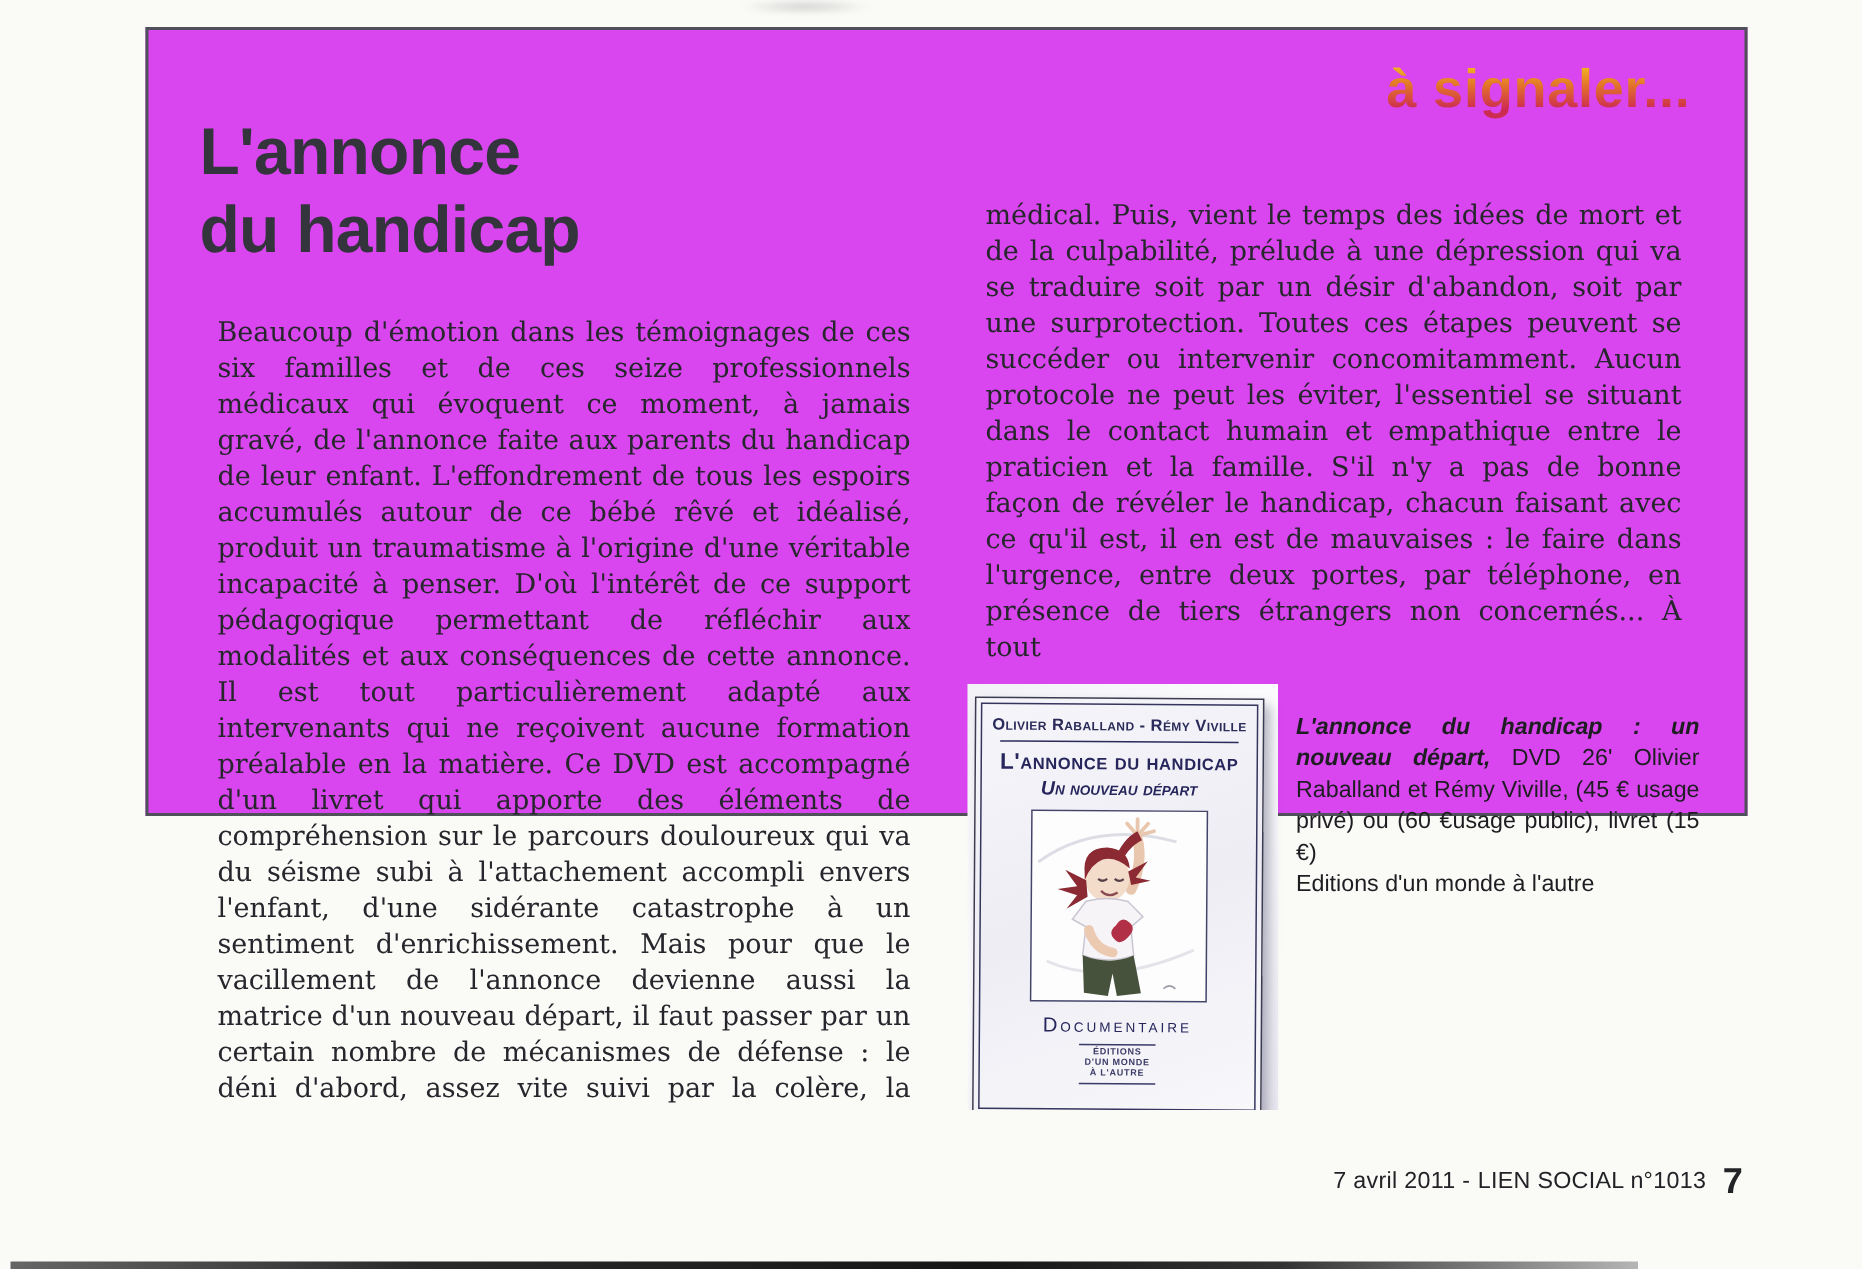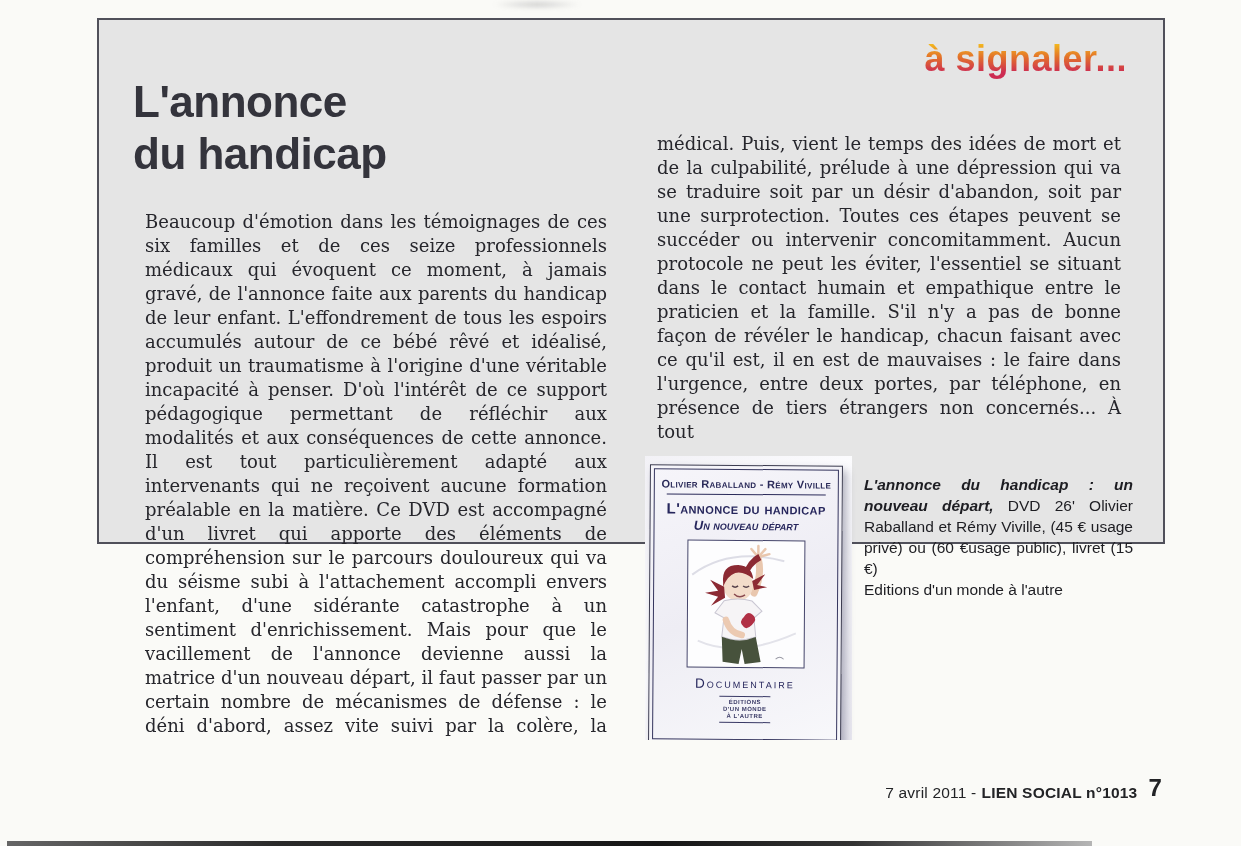--- a/index.html
+++ b/index.html
@@ -8,21 +8,21 @@
     background: #fafaf7;
     position: relative;
     overflow: hidden;
     font-family: "Liberation Sans", sans-serif;
   }
 
   
   .content-box {
     position: absolute; left: 97px; top: 18px;
     width: 1068px; height: 526px;
-    background: #e5e5e5;
+    background: #d946ef;
     border: 2px solid #50505a;
     box-sizing: border-box;
   }
 
   .smudge {
     position: absolute; left: 492px; top: 0;
     width: 90px; height: 9px;
     background: radial-gradient(ellipse, rgba(120,120,125,.35), transparent 70%);
     filter: blur(2px);
   }
@@ -133,24 +133,24 @@
     font-size: 15.5px; line-height: 21px;
     color: #1d1d22;
   }
   .caption p { margin: 0; text-align: justify; }
   .cap-lead { font-weight: 700; font-style: italic; }
   .cap-line { margin-top: 0; }
 
   
   .footer {
     position: absolute; top: 774px; right: 79px;
-    display: flex; align-items: flex-end;
+    display: flex; align-items: center;
     color: #222326; font-size: 15.5px; letter-spacing: .2px;
   }
-  .footer .mag { font-weight: 700; margin-left: 5px; }
+  .footer .mag { font-weight: 400; margin-left: 5px; }
   .footer .pnum { font-weight: 700; font-size: 24px; margin-left: 11px; }
 
   
   .scan-strip {
     position: absolute; left: 7px; bottom: 0;
     width: 1085px; height: 5px;
     background: linear-gradient(90deg, #666 0%, #2a2a2a 25%, #161616 60%, #333 78%, #8a8a8a 93%, #b5b5b5 100%);
   }
 </style>
 </head>

